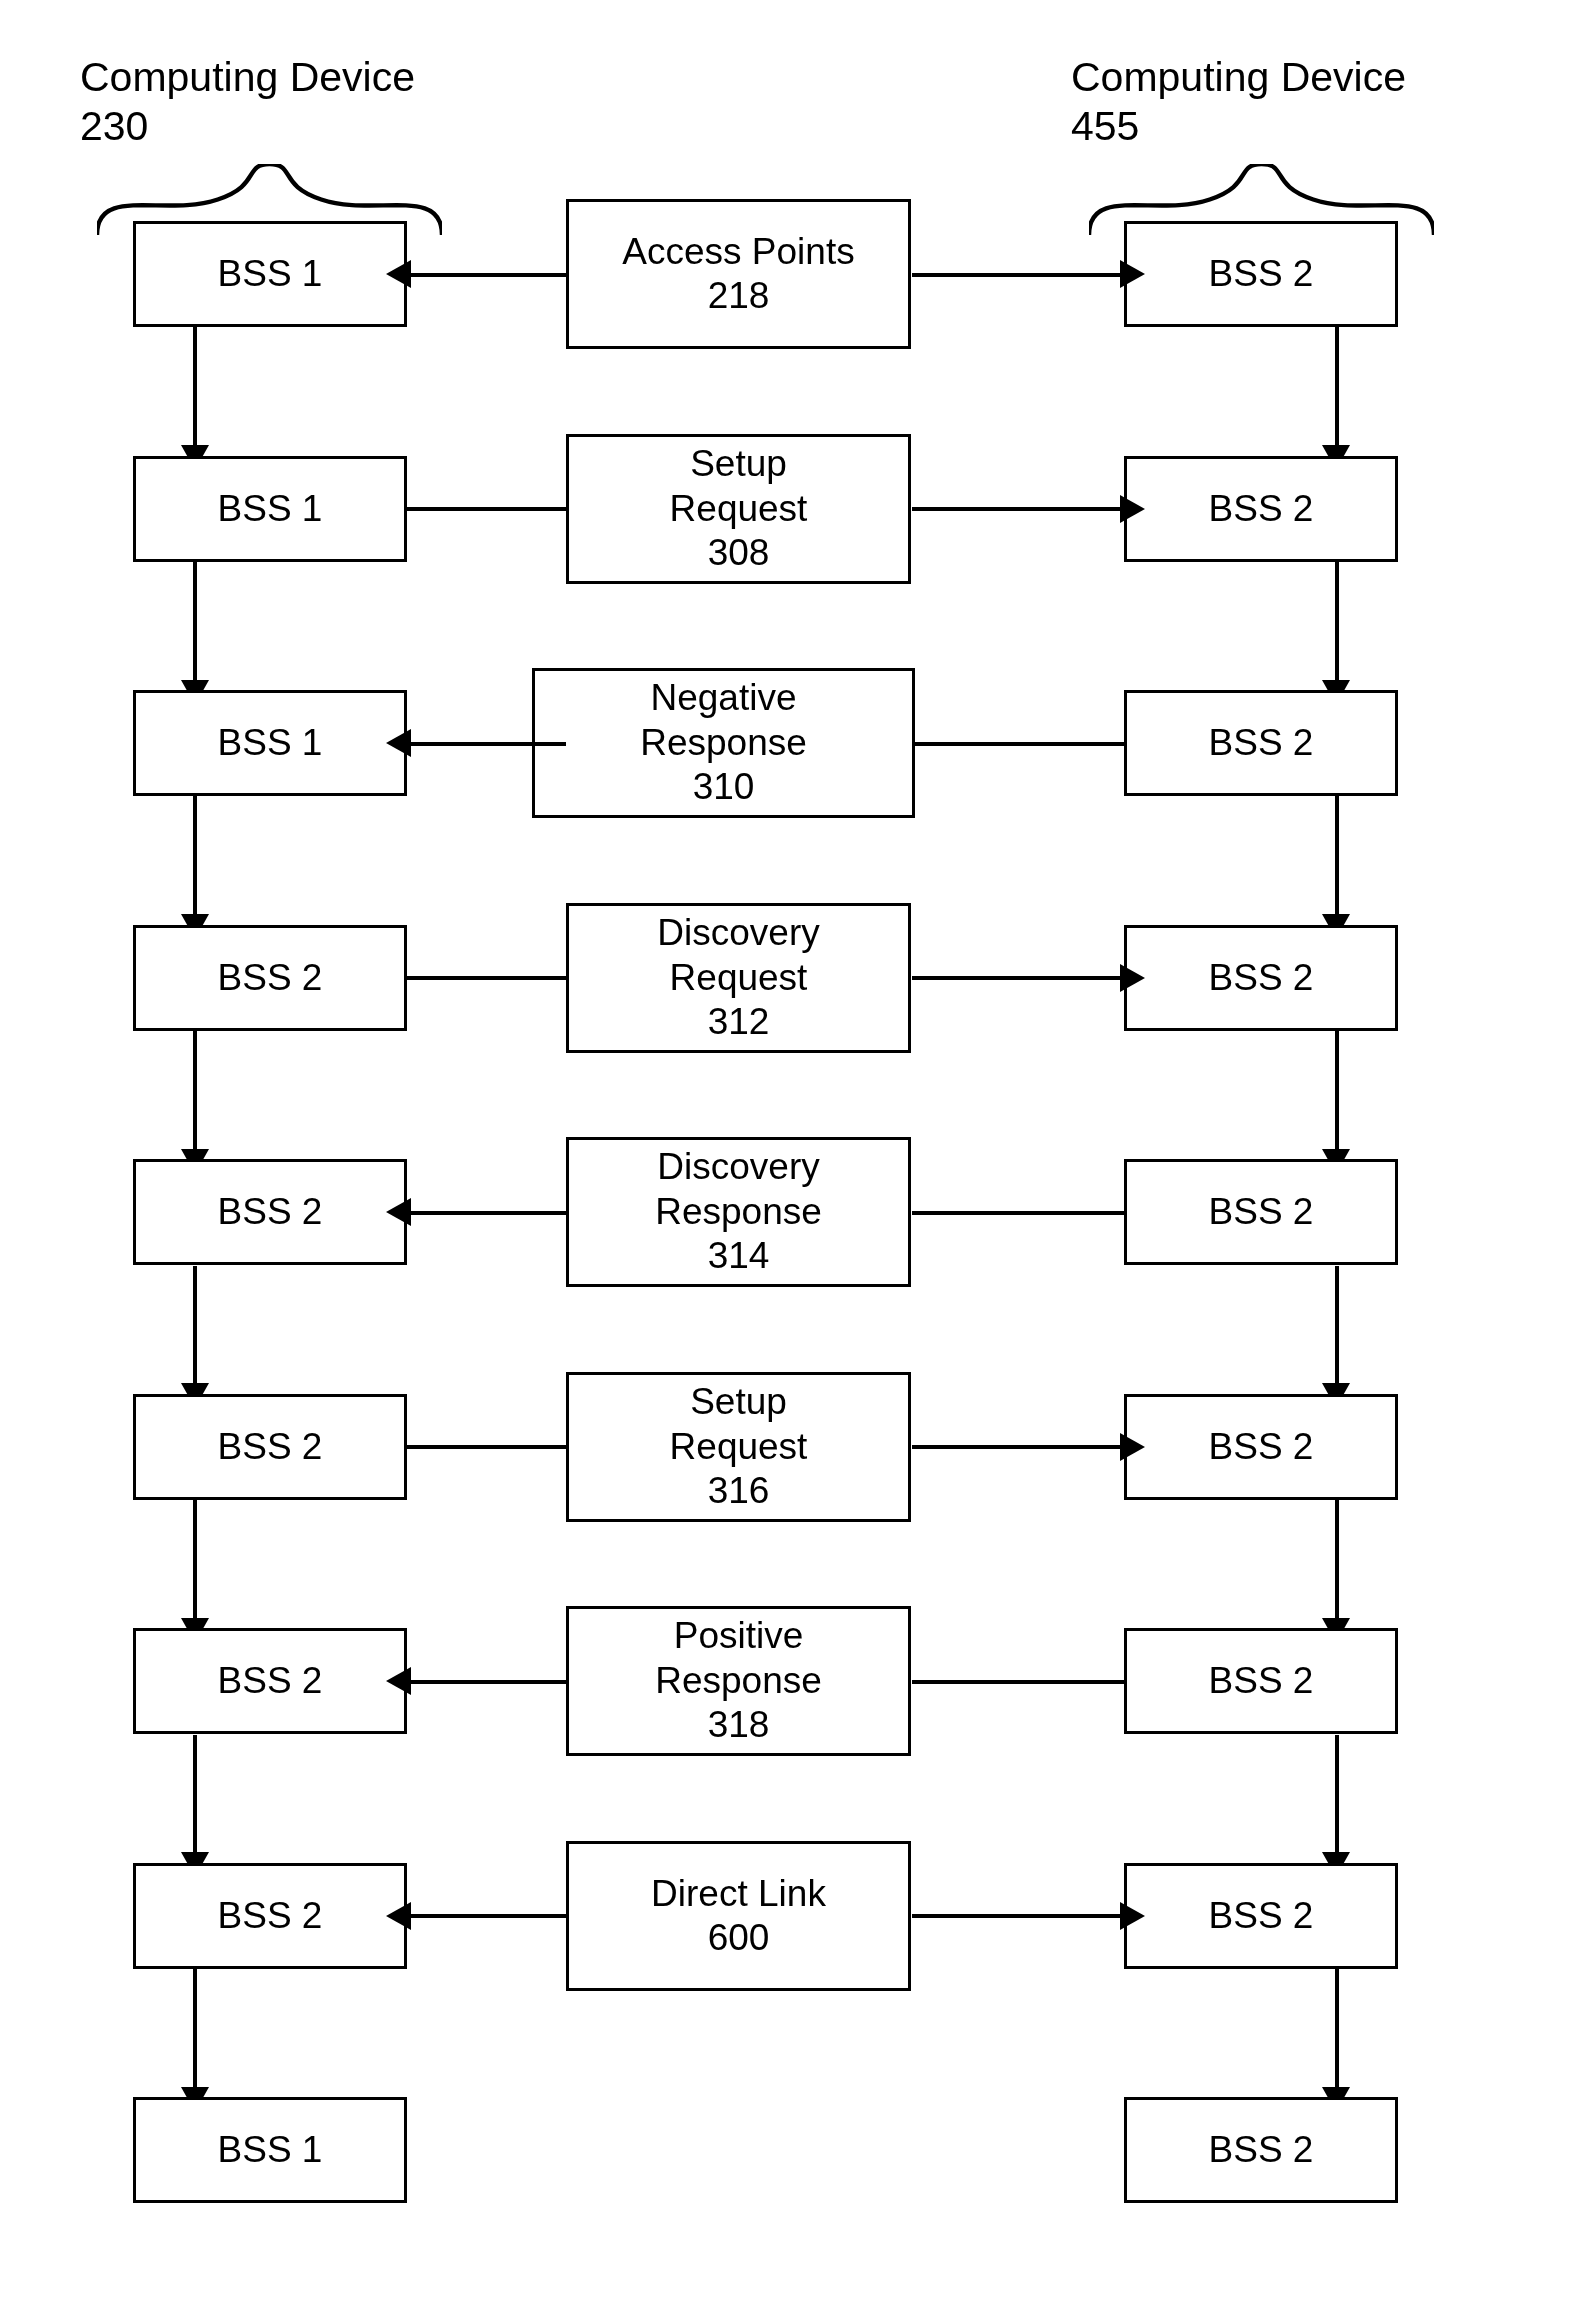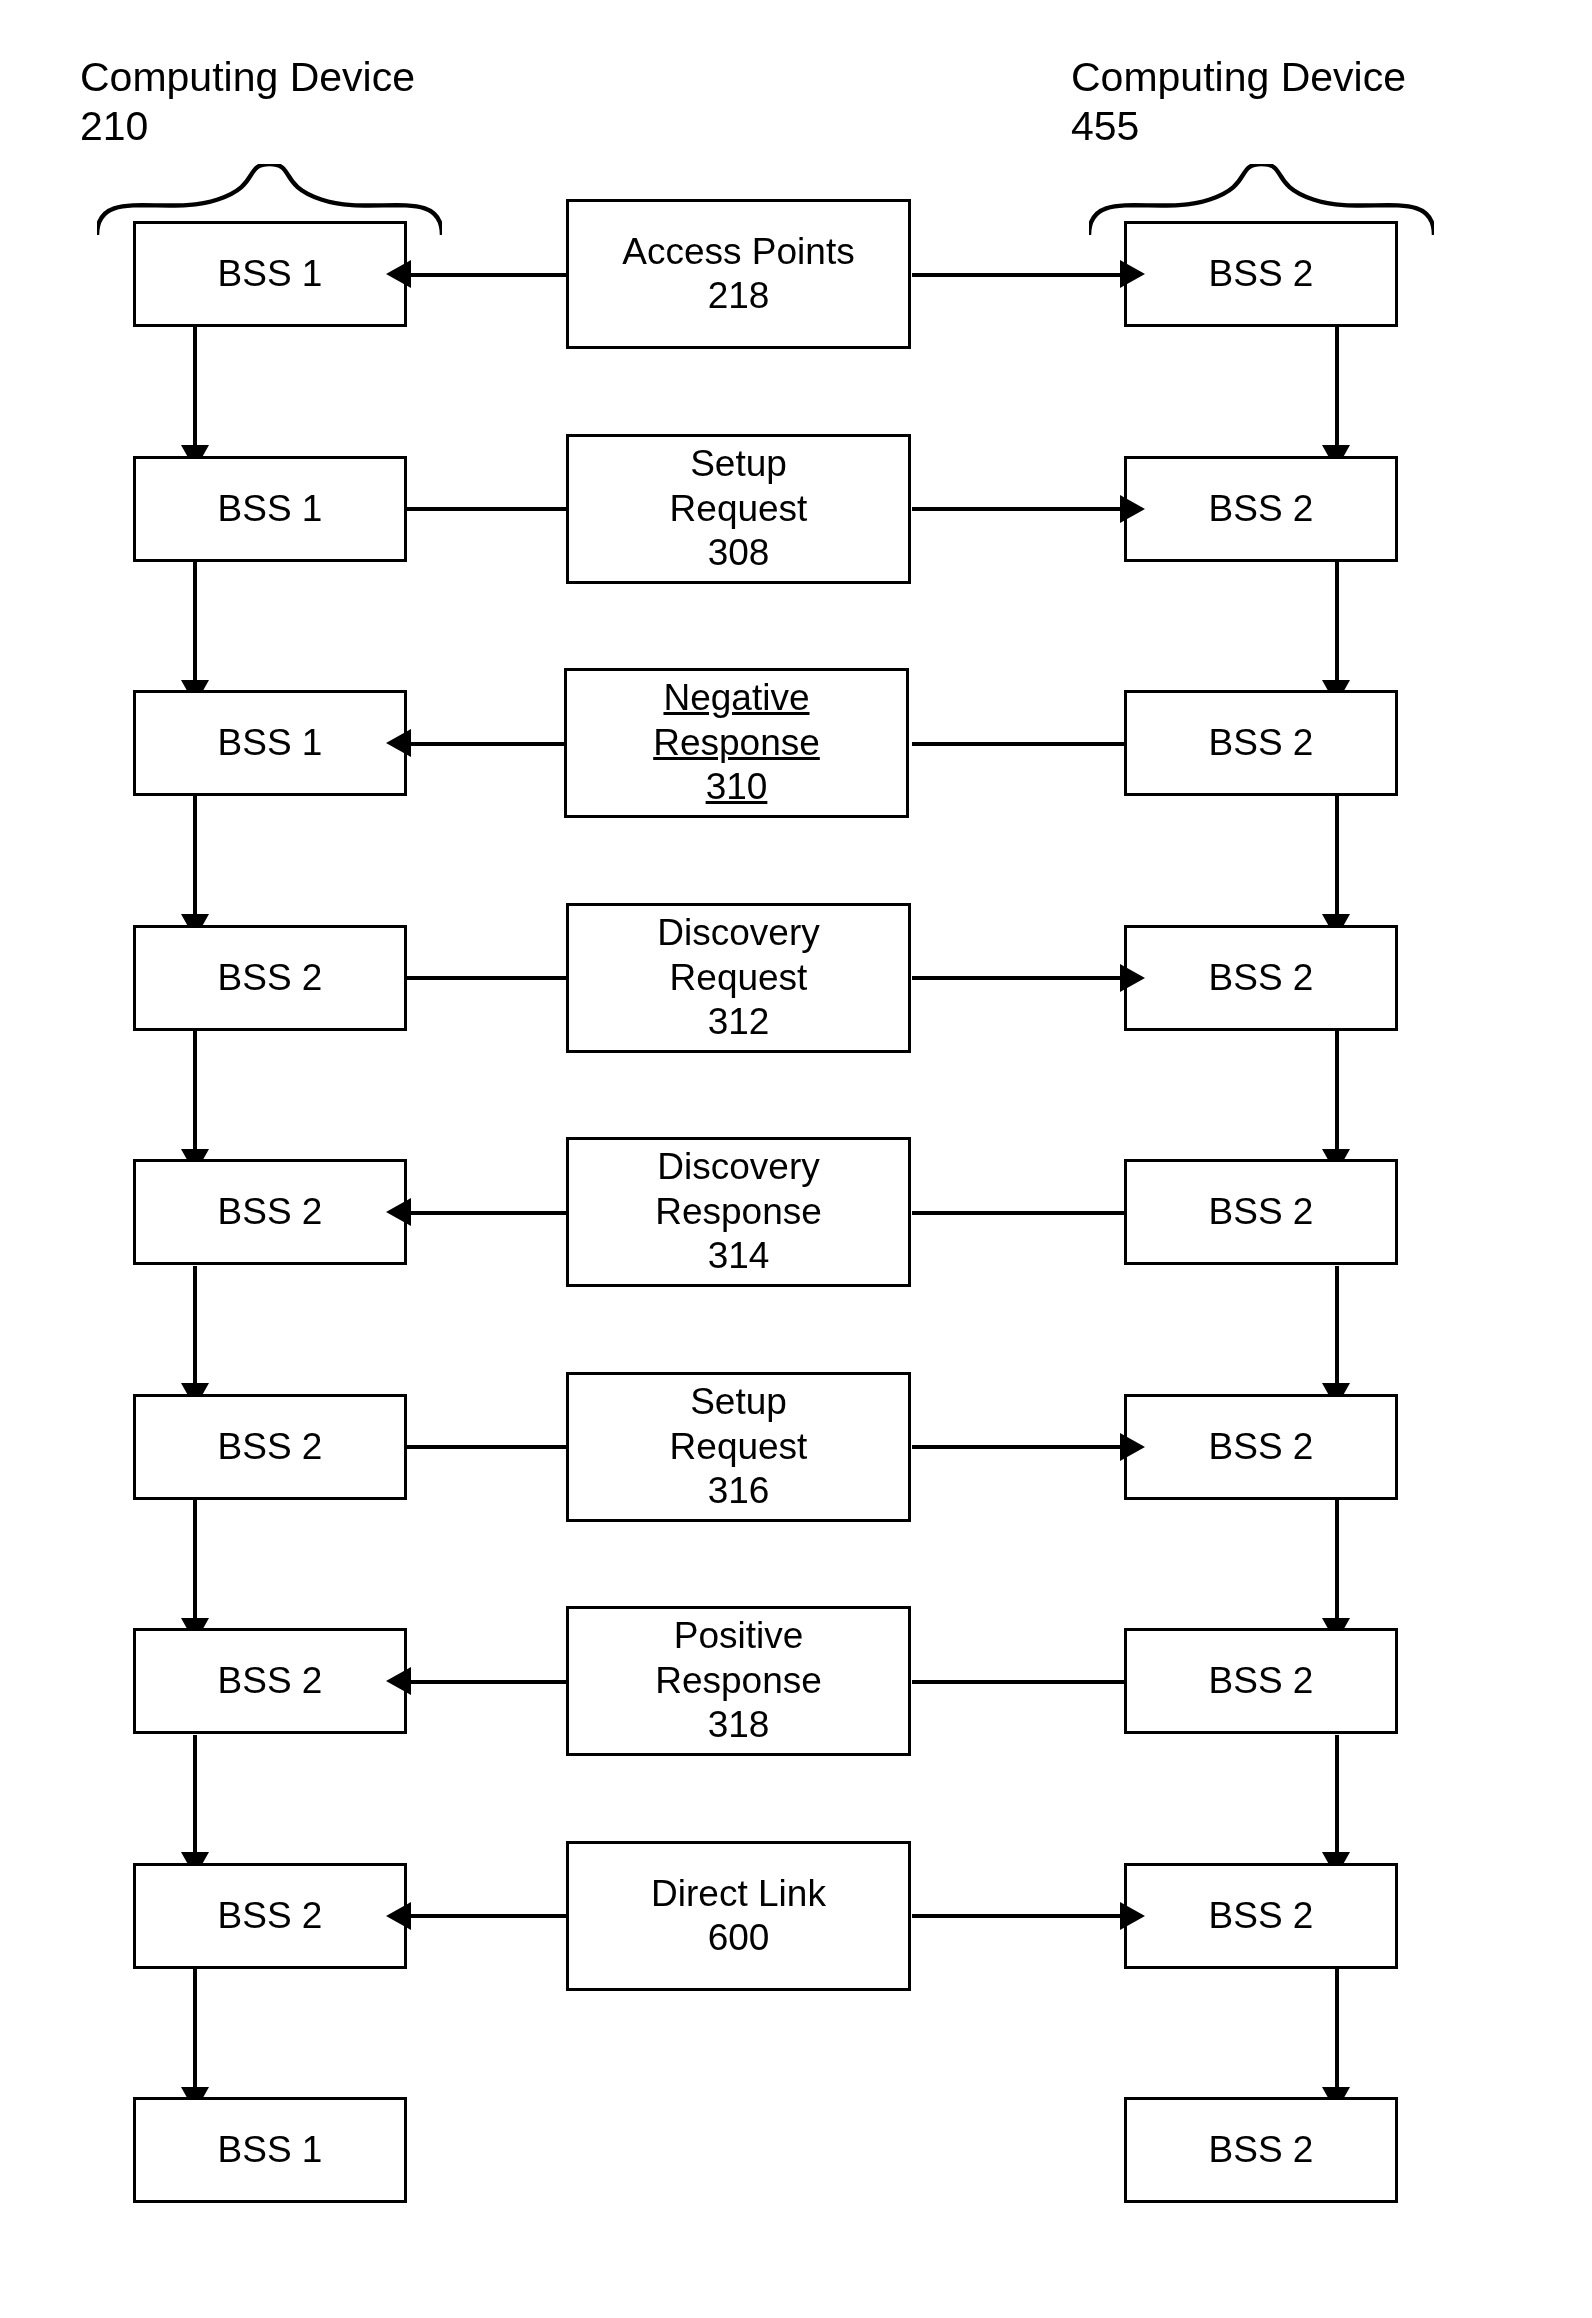--- a/index.html
+++ b/index.html
@@ -68,21 +68,21 @@
   .arrow-down {
     border-left: 14px solid transparent;
     border-right: 14px solid transparent;
     border-top: 25px solid #000;
   }
 </style>
 </head>
 <body>
 
 <div class="canvas" id="canvas">
-    <div class="header-label" style="left: 80px; top: 53px; width: 381px;"><span>Computing Device</span><br><span>210</span></div>
+    <div class="header-label" style="left: 80px; top: 53px; width: 381px;"><span>Computing Device</span><br><span>230</span></div>
     <div class="header-label" style="left: 1071px; top: 53px; width: 381px;"><span>Computing Device</span><br><span>455</span></div>
     <div class="brace" style="left: 97px; top: 164px; width: 345px; height: 71px;">
       <svg viewBox="0 0 390 80" width="345" height="71">
         <path d="M 0 80 C 0 24 78 60 136.5 40 C 185.25 24 165.75 0 195 0 C 224.24999999999997 0 204.75 24 253.5 40 C 312 60 390 24 390 80" fill="none" stroke="#000" stroke-width="5"></path>
       </svg>
     </div>
     <div class="brace" style="left: 1089px; top: 164px; width: 345px; height: 71px;">
       <svg viewBox="0 0 390 80" width="345" height="71">
         <path d="M 0 80 C 0 24 78 60 136.5 40 C 185.25 24 165.75 0 195 0 C 224.24999999999997 0 204.75 24 253.5 40 C 312 60 390 24 390 80" fill="none" stroke="#000" stroke-width="5"></path>
       </svg>
@@ -122,21 +122,21 @@
     <div class="vline" style="left: 193px; top: 562px; height: 121px;"></div>
     <div class="arrow-down" style="left: 181px; top: 680px;"></div>
     <div class="vline" style="left: 1335px; top: 562px; height: 121px;"></div>
     <div class="arrow-down" style="left: 1322px; top: 680px;"></div>
     <div class="box" style="left: 133px; top: 690px; width: 274px; height: 106px;">
       <div style="white-space: pre-line;">BSS 1</div>
     </div>
     <div class="box" style="left: 1124px; top: 690px; width: 274px; height: 106px;">
       <div style="white-space: pre-line;">BSS 2</div>
     </div>
-    <div class="box" style="left: 564px; top: 668px; width: 345px; height: 150px; text-decoration: underline;">
+    <div class="box" style="left: 532px; top: 668px; width: 383px; height: 150px;">
       <div style="white-space: pre-line;">Negative
 Response
 310</div>
     </div>
     <div class="hline" style="left: 407px; top: 742px; width: 159px;"></div>
     <div class="arrow-left" style="left: 386px; top: 729px;"></div>
     <div class="hline" style="left: 912px; top: 742px; width: 212px;"></div>
     <div class="vline" style="left: 193px; top: 796px; height: 121px;"></div>
     <div class="arrow-down" style="left: 181px; top: 914px;"></div>
     <div class="vline" style="left: 1335px; top: 796px; height: 121px;"></div>

